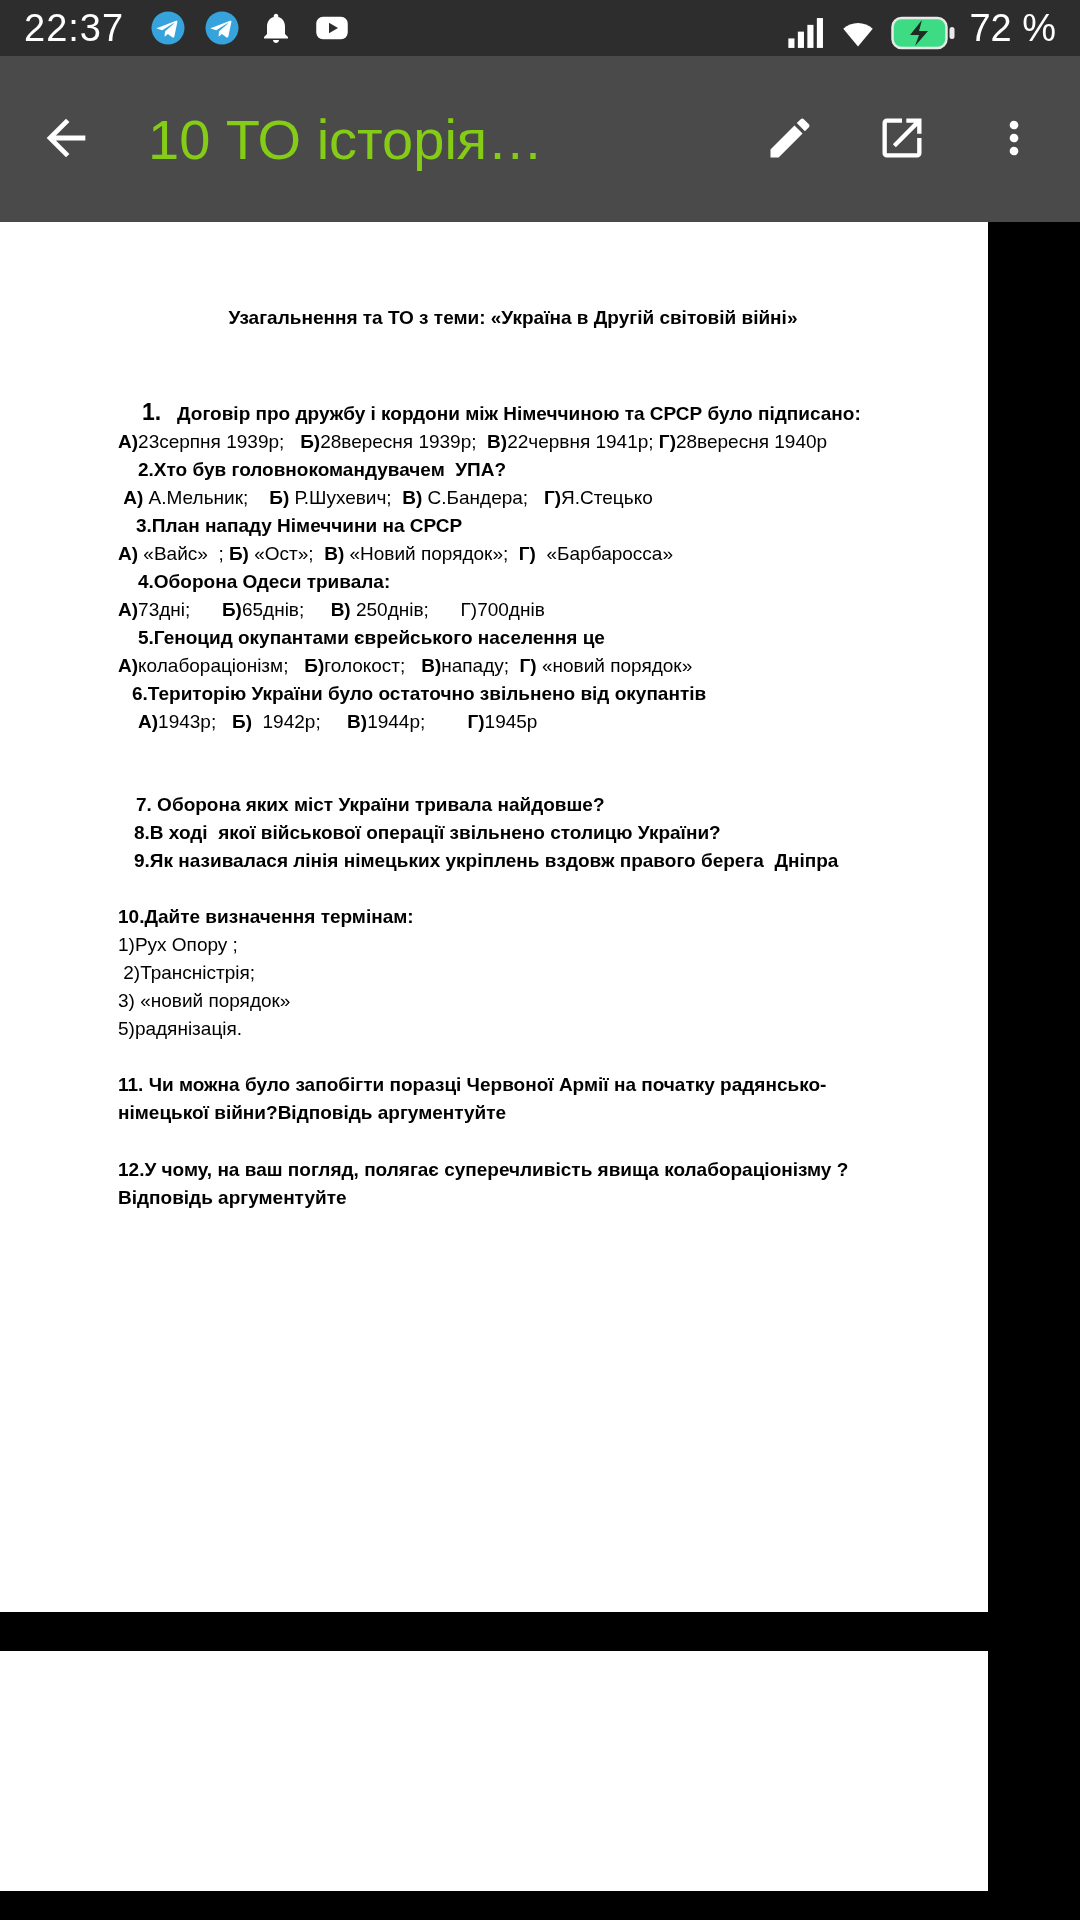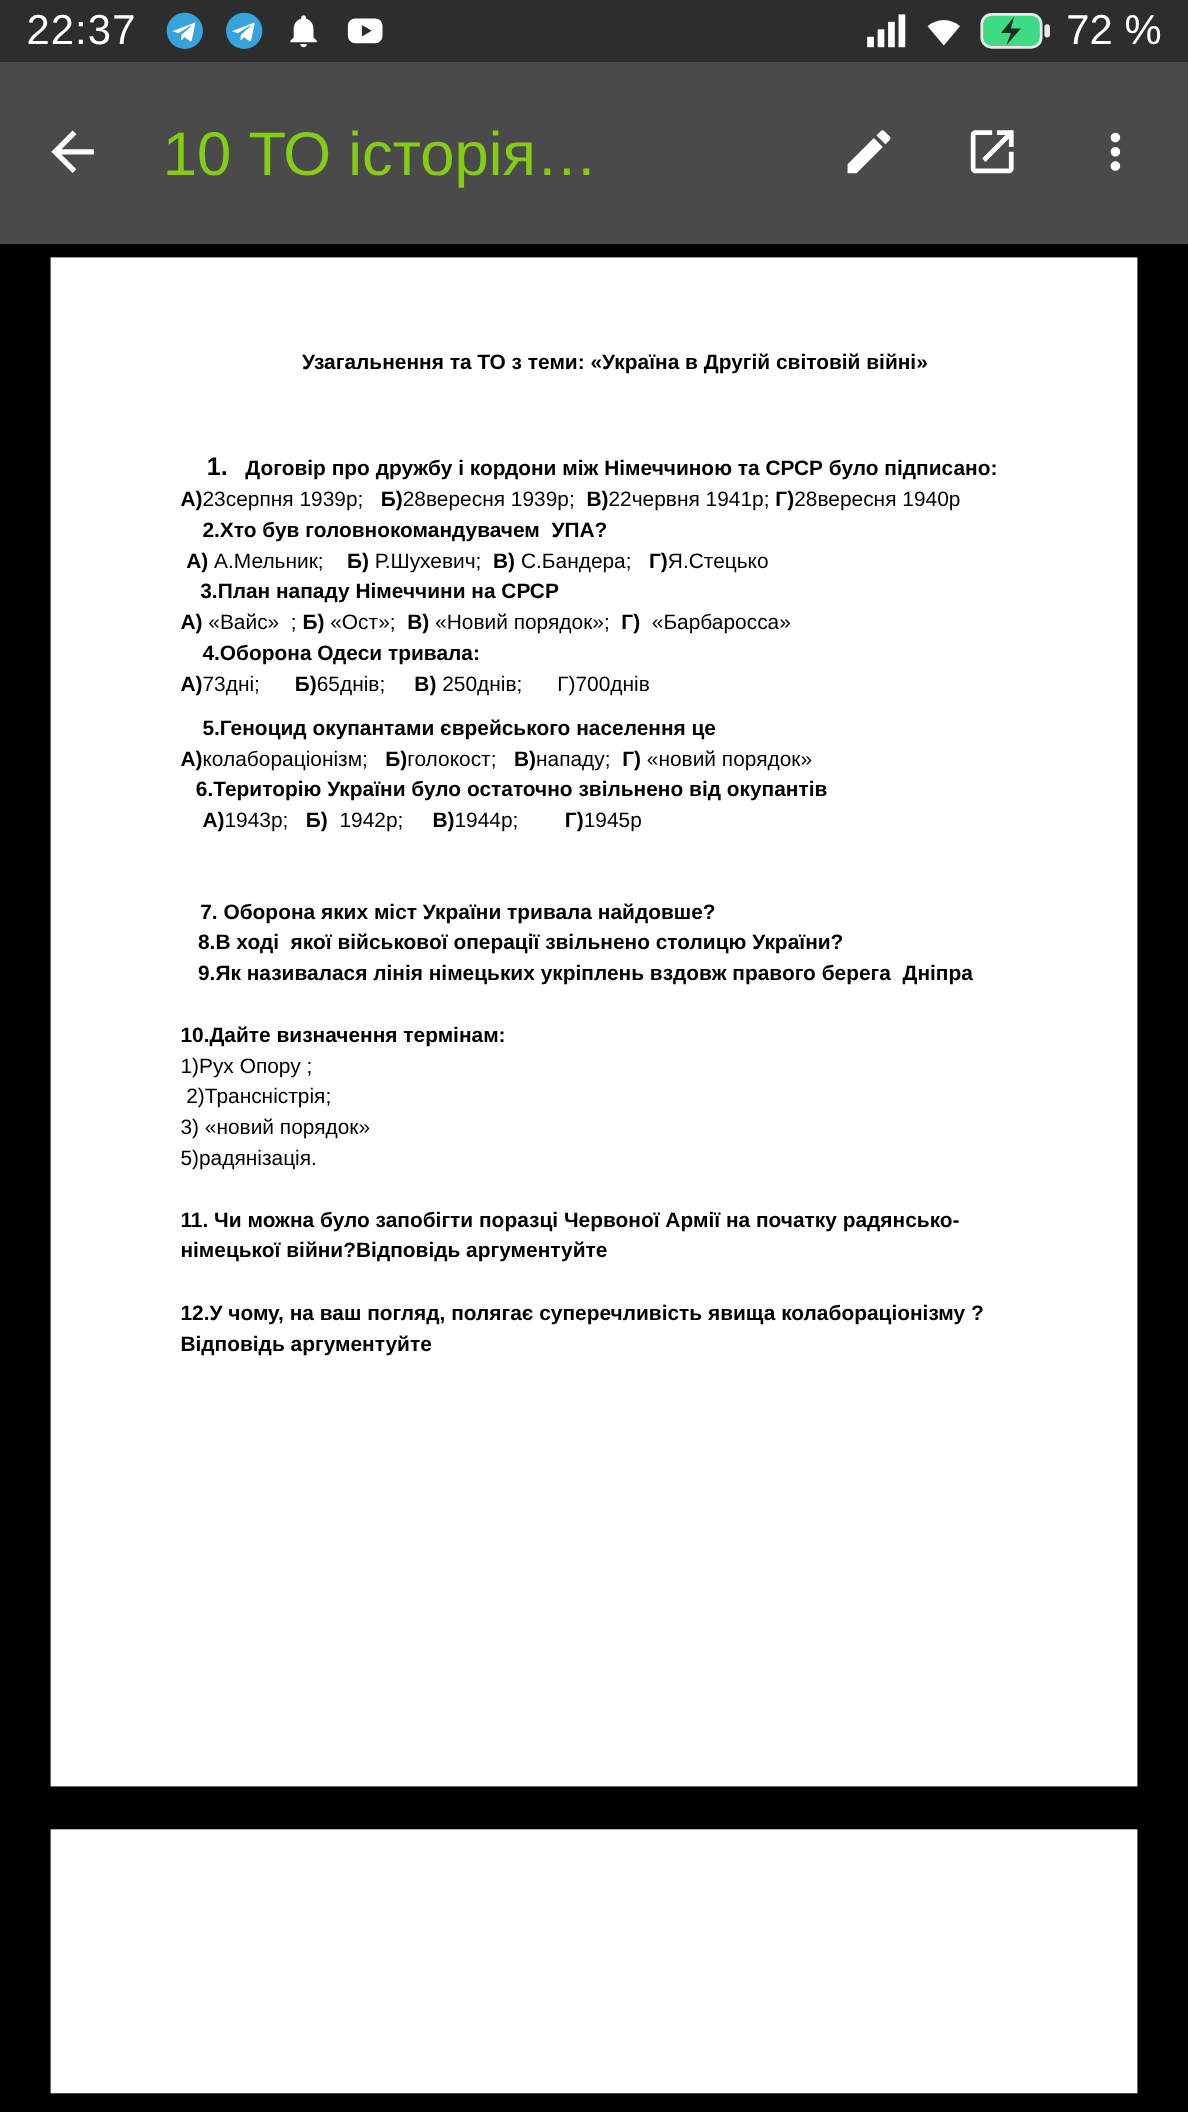--- a/index.html
+++ b/index.html
@@ -13,21 +13,21 @@
 
   
   .status-bar {
     height:56px; background:#2d2d2d; color:#fff;
     display:flex; align-items:center; padding:0 24px; gap:18px;
     flex:0 0 auto;
   }
   .status-time { font-size:38px; font-weight:500; letter-spacing:1px; margin-right:8px; }
   .notif-icons { display:flex; align-items:center; gap:18px; }
   .sb-spacer { flex:1; }
-  .right-icons { display:flex; align-items:center; gap:14px; }
+  .right-icons { display:flex; align-items:flex-end; gap:14px; }
   .battery-text { font-size:38px; font-weight:400; }
   .sb-icon { display:flex; align-items:center; justify-content:center; }
 
   
   .app-bar {
     height:166px; background:#4a4a4a;
     display:flex; align-items:center; padding:0 28px;
     flex:0 0 auto;
   }
   .icon-btn {
@@ -38,22 +38,21 @@
   .app-title {
     color:#84cc16; font-size:56px; font-weight:400;
     flex:1 1 auto; margin-left:44px;
     white-space:nowrap; overflow:hidden;
   }
   .actions { display:flex; align-items:center; gap:36px; }
 
   
   .content {
     flex:1 1 auto; background:#000;
-    padding-top:12px;
-    display:flex; flex-direction:column; align-items:center;
+    display:flex; flex-direction:column; align-items:flex-start;
     overflow:hidden;
   }
   .page { width:988px; background:#fff; flex:0 0 auto; }
   .page1 { height:1390px; padding:82px 80px 0 118px; overflow:hidden; }
   .page2 { height:240px; margin-top:39px; }
 
   .doc-line {
     font-size:19px; line-height:28px; color:#000;
     white-space:pre-wrap;
   }
@@ -162,21 +161,21 @@
       <div>
           <div class="doc-line" style="text-align: center;"><span class="b">Узагальнення та ТО з теми: «Україна в Другій світовій війні»</span></div>
           <div class="doc-line" style="padding-left: 24px; margin-top: 66px;"><span class="b big">1.</span><span>   </span><span class="b">Договір про дружбу і кордони між Німеччиною та СРСР було підписано:</span></div>
           <div class="doc-line"><span class="b">А)</span><span>23серпня 1939р;   </span><span class="b">Б)</span><span>28вересня 1939р;  </span><span class="b">В)</span><span>22червня 1941р; </span><span class="b">Г)</span><span>28вересня 1940р</span></div>
           <div class="doc-line" style="padding-left: 20px;"><span class="b">2.Хто був головнокомандувачем  УПА?</span></div>
           <div class="doc-line"><span class="b"> А)</span><span> А.Мельник;    </span><span class="b">Б)</span><span> Р.Шухевич;  </span><span class="b">В)</span><span> С.Бандера;   </span><span class="b">Г)</span><span>Я.Стецько</span></div>
           <div class="doc-line" style="padding-left: 18px;"><span class="b">3.План нападу Німеччини на СРСР</span></div>
           <div class="doc-line"><span class="b">А)</span><span> «Вайс»  ; </span><span class="b">Б)</span><span> «Ост»;  </span><span class="b">В)</span><span> «Новий порядок»;  </span><span class="b">Г)</span><span>  «Барбаросса»</span></div>
           <div class="doc-line" style="padding-left: 20px;"><span class="b">4.Оборона Одеси тривала:</span></div>
           <div class="doc-line"><span class="b">А)</span><span>73дні;      </span><span class="b">Б)</span><span>65днів;     </span><span class="b">В)</span><span> 250днів;      </span><span>Г)700днів</span></div>
-          <div class="doc-line" style="padding-left: 20px; margin-top: 12px;"><span class="b">5.Геноцид окупантами єврейського населення це</span></div>
+          <div class="doc-line" style="padding-left: 20px;"><span class="b">5.Геноцид окупантами єврейського населення це</span></div>
           <div class="doc-line"><span class="b">А)</span><span>колабораціонізм;   </span><span class="b">Б)</span><span>голокост;   </span><span class="b">В)</span><span>нападу;  </span><span class="b">Г)</span><span> «новий порядок»</span></div>
           <div class="doc-line" style="padding-left: 14px;"><span class="b">6.Територію України було остаточно звільнено від окупантів</span></div>
           <div class="doc-line" style="padding-left: 20px;"><span class="b">А)</span><span>1943р;   </span><span class="b">Б)</span><span>  1942р;     </span><span class="b">В)</span><span>1944р;        </span><span class="b">Г)</span><span>1945р</span></div>
           <div class="doc-line" style="padding-left: 18px; margin-top: 55px;"><span class="b">7. Оборона яких міст України тривала найдовше?</span></div>
           <div class="doc-line" style="padding-left: 16px;"><span class="b">8.В ході  якої військової операції звільнено столицю України?</span></div>
           <div class="doc-line" style="padding-left: 16px;"><span class="b">9.Як називалася лінія німецьких укріплень вздовж правого берега  Дніпра</span></div>
           <div class="doc-line" style="margin-top: 28px;"><span class="b">10.Дайте визначення термінам:</span></div>
           <div class="doc-line"><span>1)Рух Опору ;</span></div>
           <div class="doc-line"><span> 2)Трансністрія;</span></div>
           <div class="doc-line"><span>3) «новий порядок»</span></div>

